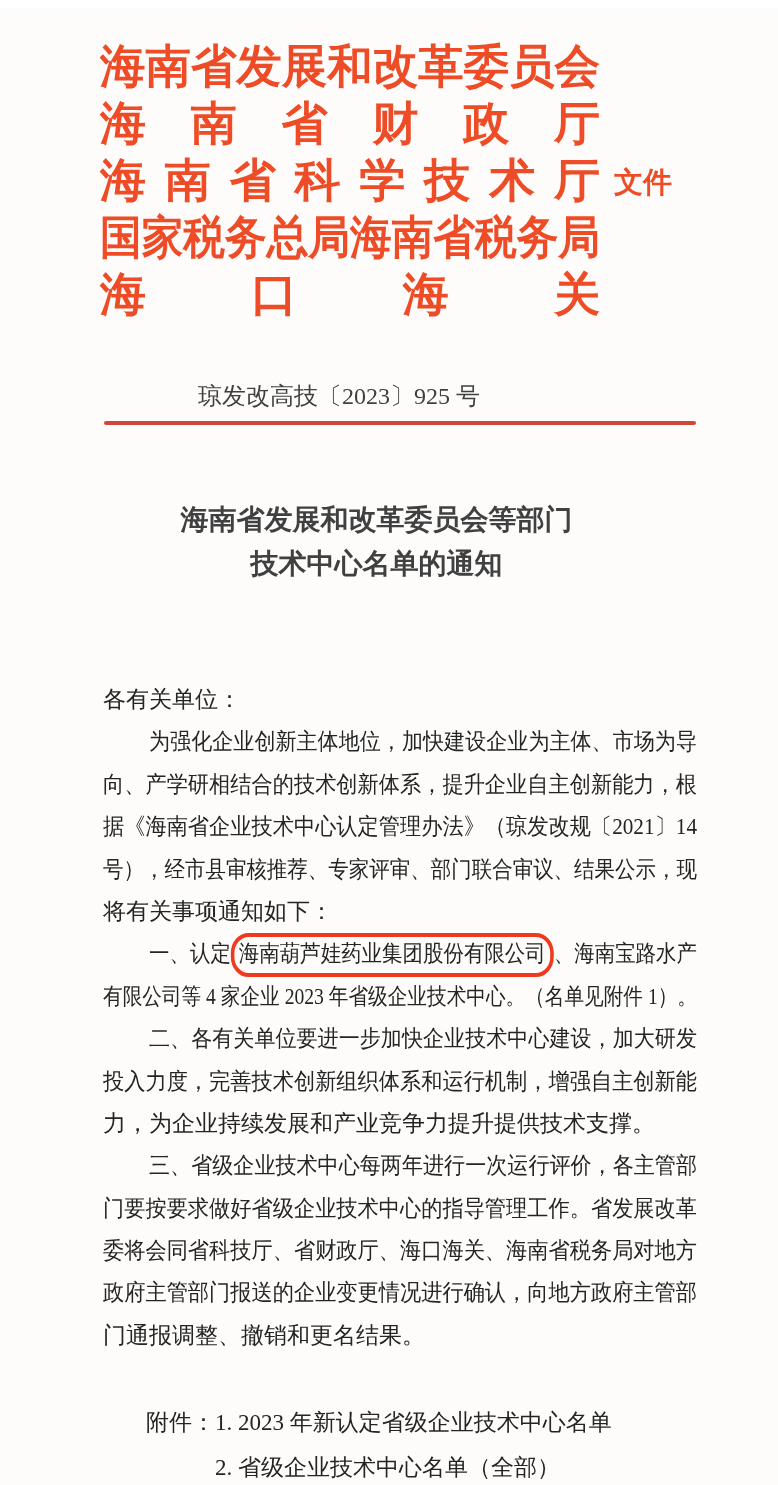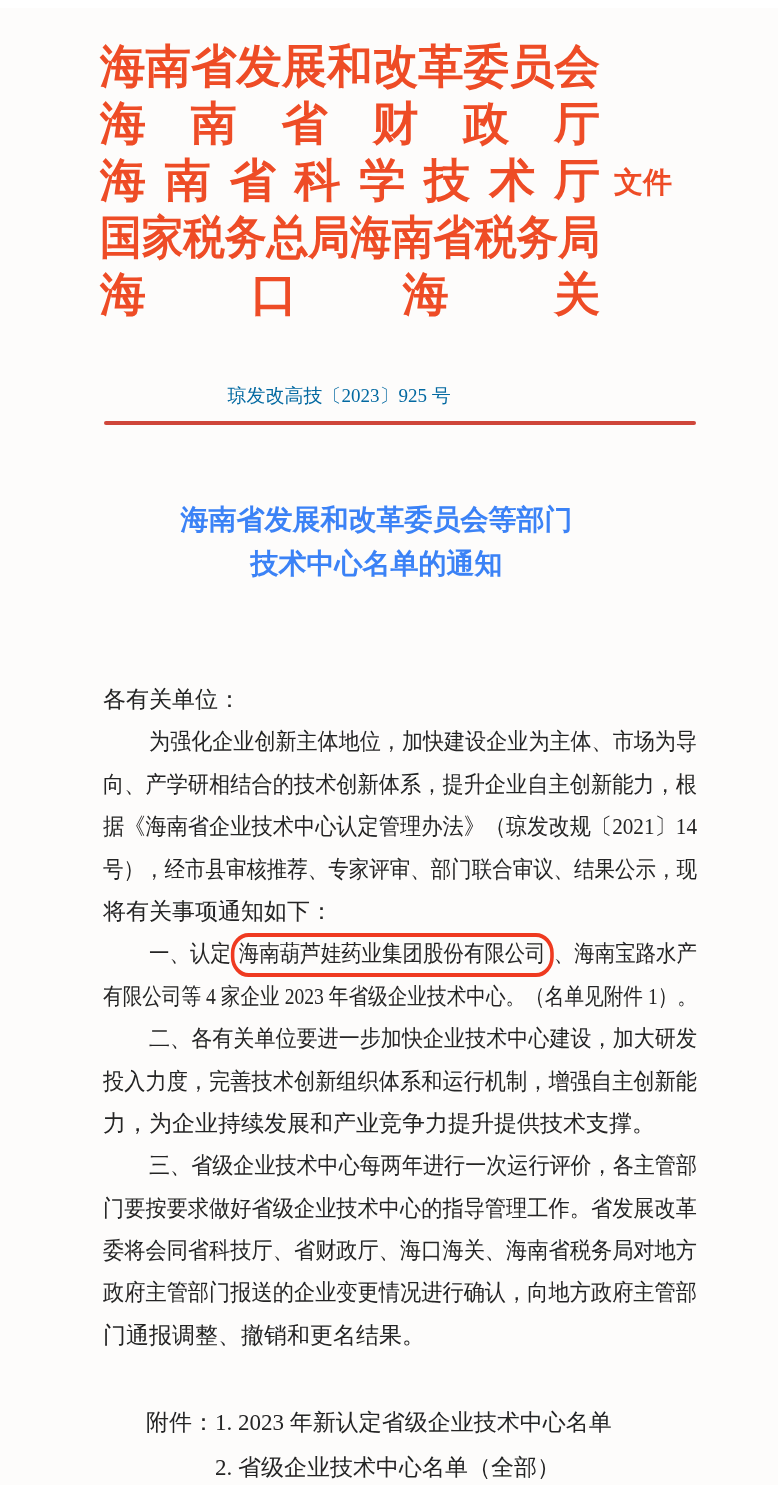--- a/index.html
+++ b/index.html
@@ -29,33 +29,33 @@
   }
   .doc-label{
     position:absolute;left:514px;top:5px;
     font-size:29px;font-weight:700;line-height:50px;
     color:var(--header-red);
     white-space:nowrap;
   }
   
   .doc-number{
     position:absolute;left:0;top:374px;width:778px;
-    text-align:center;font-size:19px;line-height:28px;color:#0369a1;
+    text-align:center;font-size:24px;line-height:28px;color:#404040;
   }
   .doc-number .shift{display:inline-block;transform:translateX(-50px);}
   
   .red-rule{
     position:absolute;left:104px;top:413px;width:592px;height:4px;
     background:var(--rule-red);border-radius:2px;
   }
   
   .title{
     position:absolute;left:0;top:490px;width:753px;
     text-align:center;font-size:28px;font-weight:700;line-height:44px;
-    color:#3b82f6;
+    color:#404040;
   }
   
   .body-text{
     position:absolute;left:103px;top:671px;width:594px;
     font-size:23px;
   }
   .body-line{height:42.4px;line-height:42.4px;white-space:nowrap;}
   .body-line.indent{padding-left:46px;}
   .hl-oval{
     border:4px solid var(--highlight-red);

